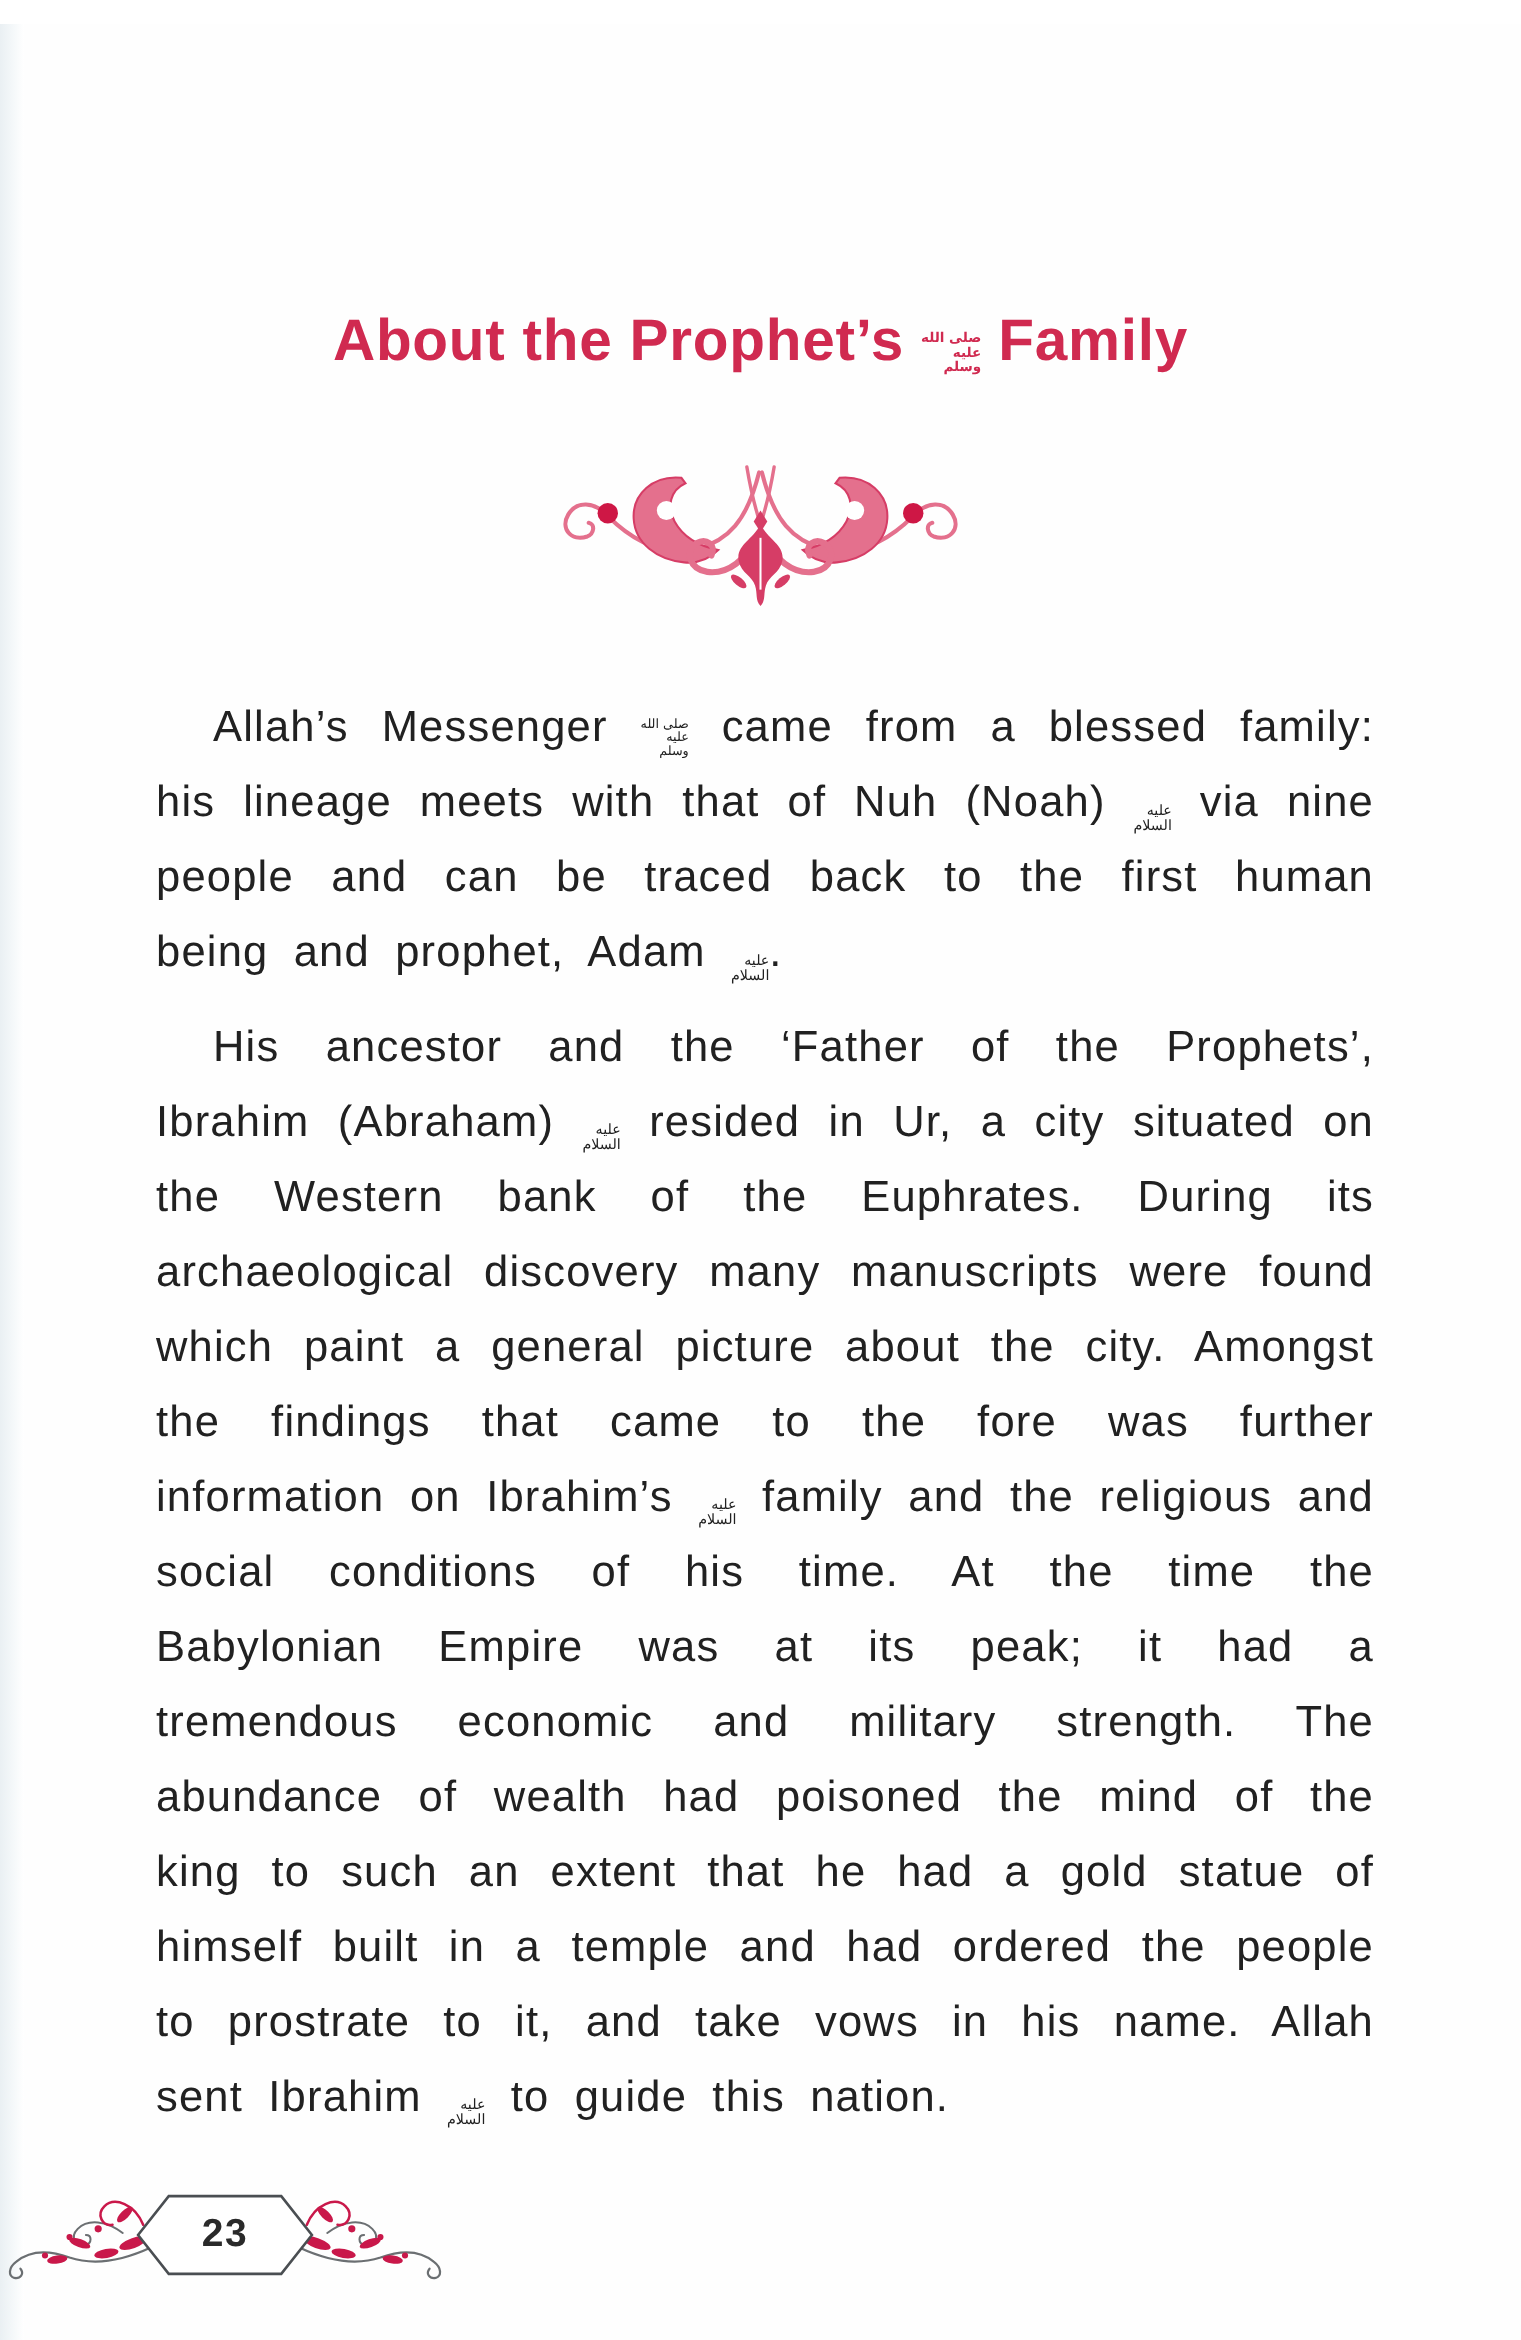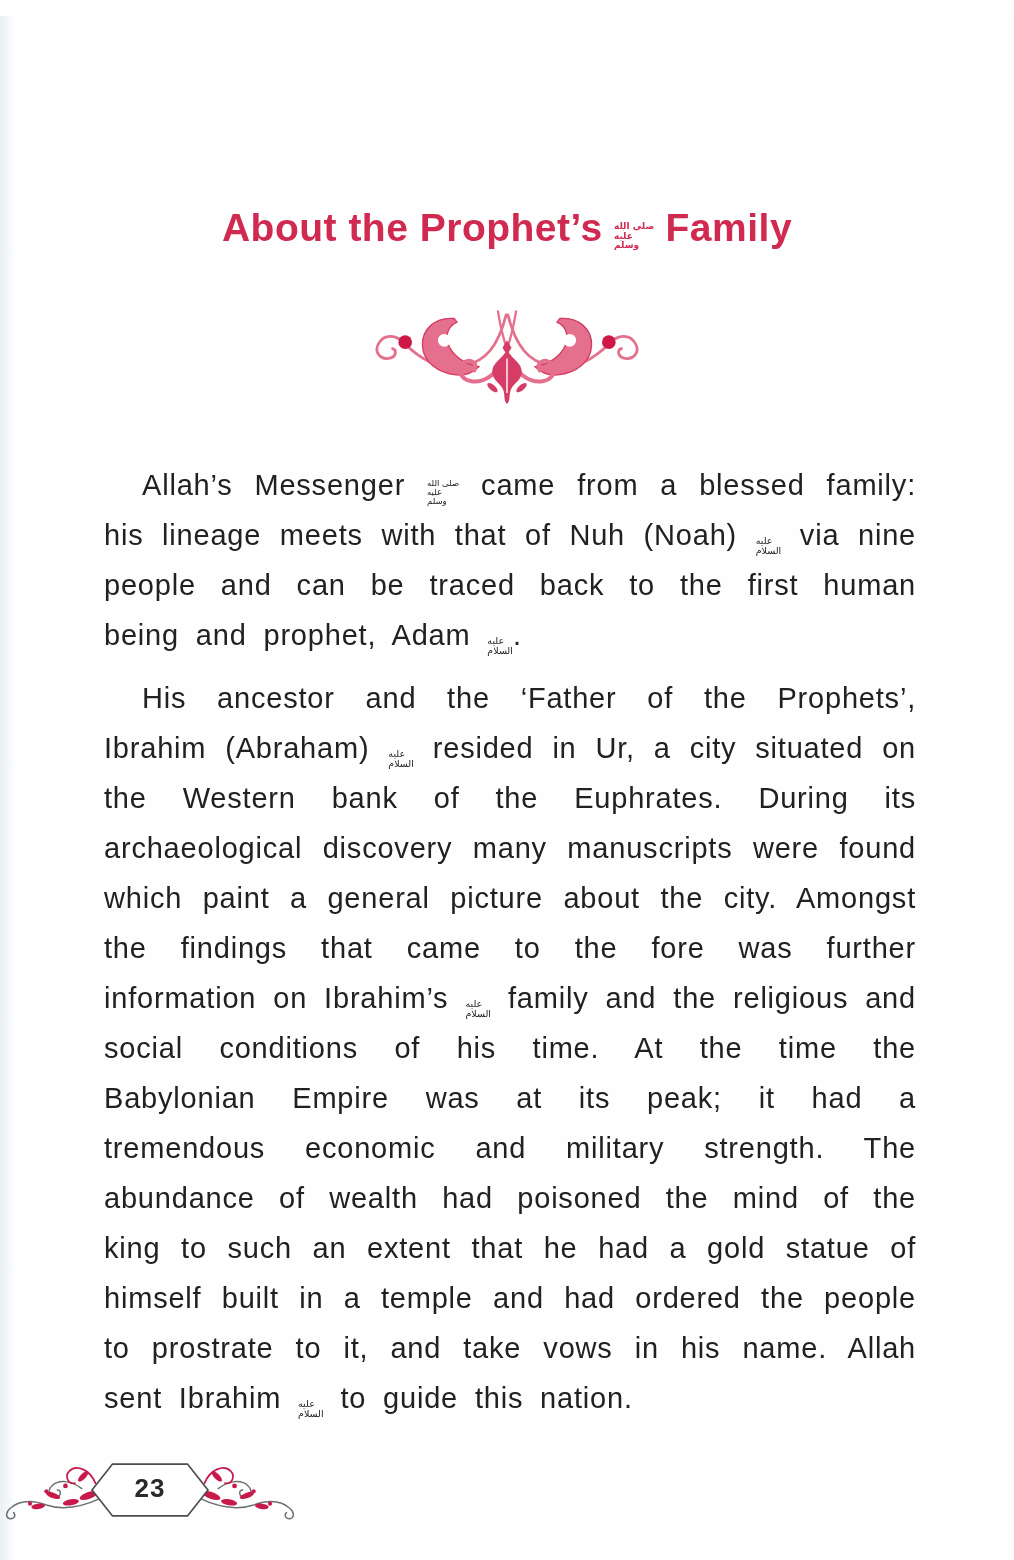--- a/index.html
+++ b/index.html
@@ -28,21 +28,21 @@
     color:var(--body-text,#212121);
   }
   .content p{
     margin:0 0 13px 0;
     font-size:29px;line-height:50px;
     letter-spacing:.8px;word-spacing:8px;
     text-align:justify;text-indent:38px;
   }
   
   .hon{
-    display:inline-block;text-align:left;vertical-align:-9px;
+    display:inline-block;text-align:right;vertical-align:-9px;
     line-height:1;letter-spacing:0;word-spacing:0;text-indent:0;
   }
   .hon .hl{display:block;font-family:"DejaVu Sans",sans-serif;}
   .hon-saw .hl{font-size:8.5px;line-height:1.05;}
   .hon-as  .hl{font-size:9.5px;line-height:1.1;}
   .title .hon{vertical-align:-7px;}
   .title .hon .hl{font-size:9px;}
   .footer{
     position:absolute;top:1438px;left:0;width:100%;
     display:flex;

